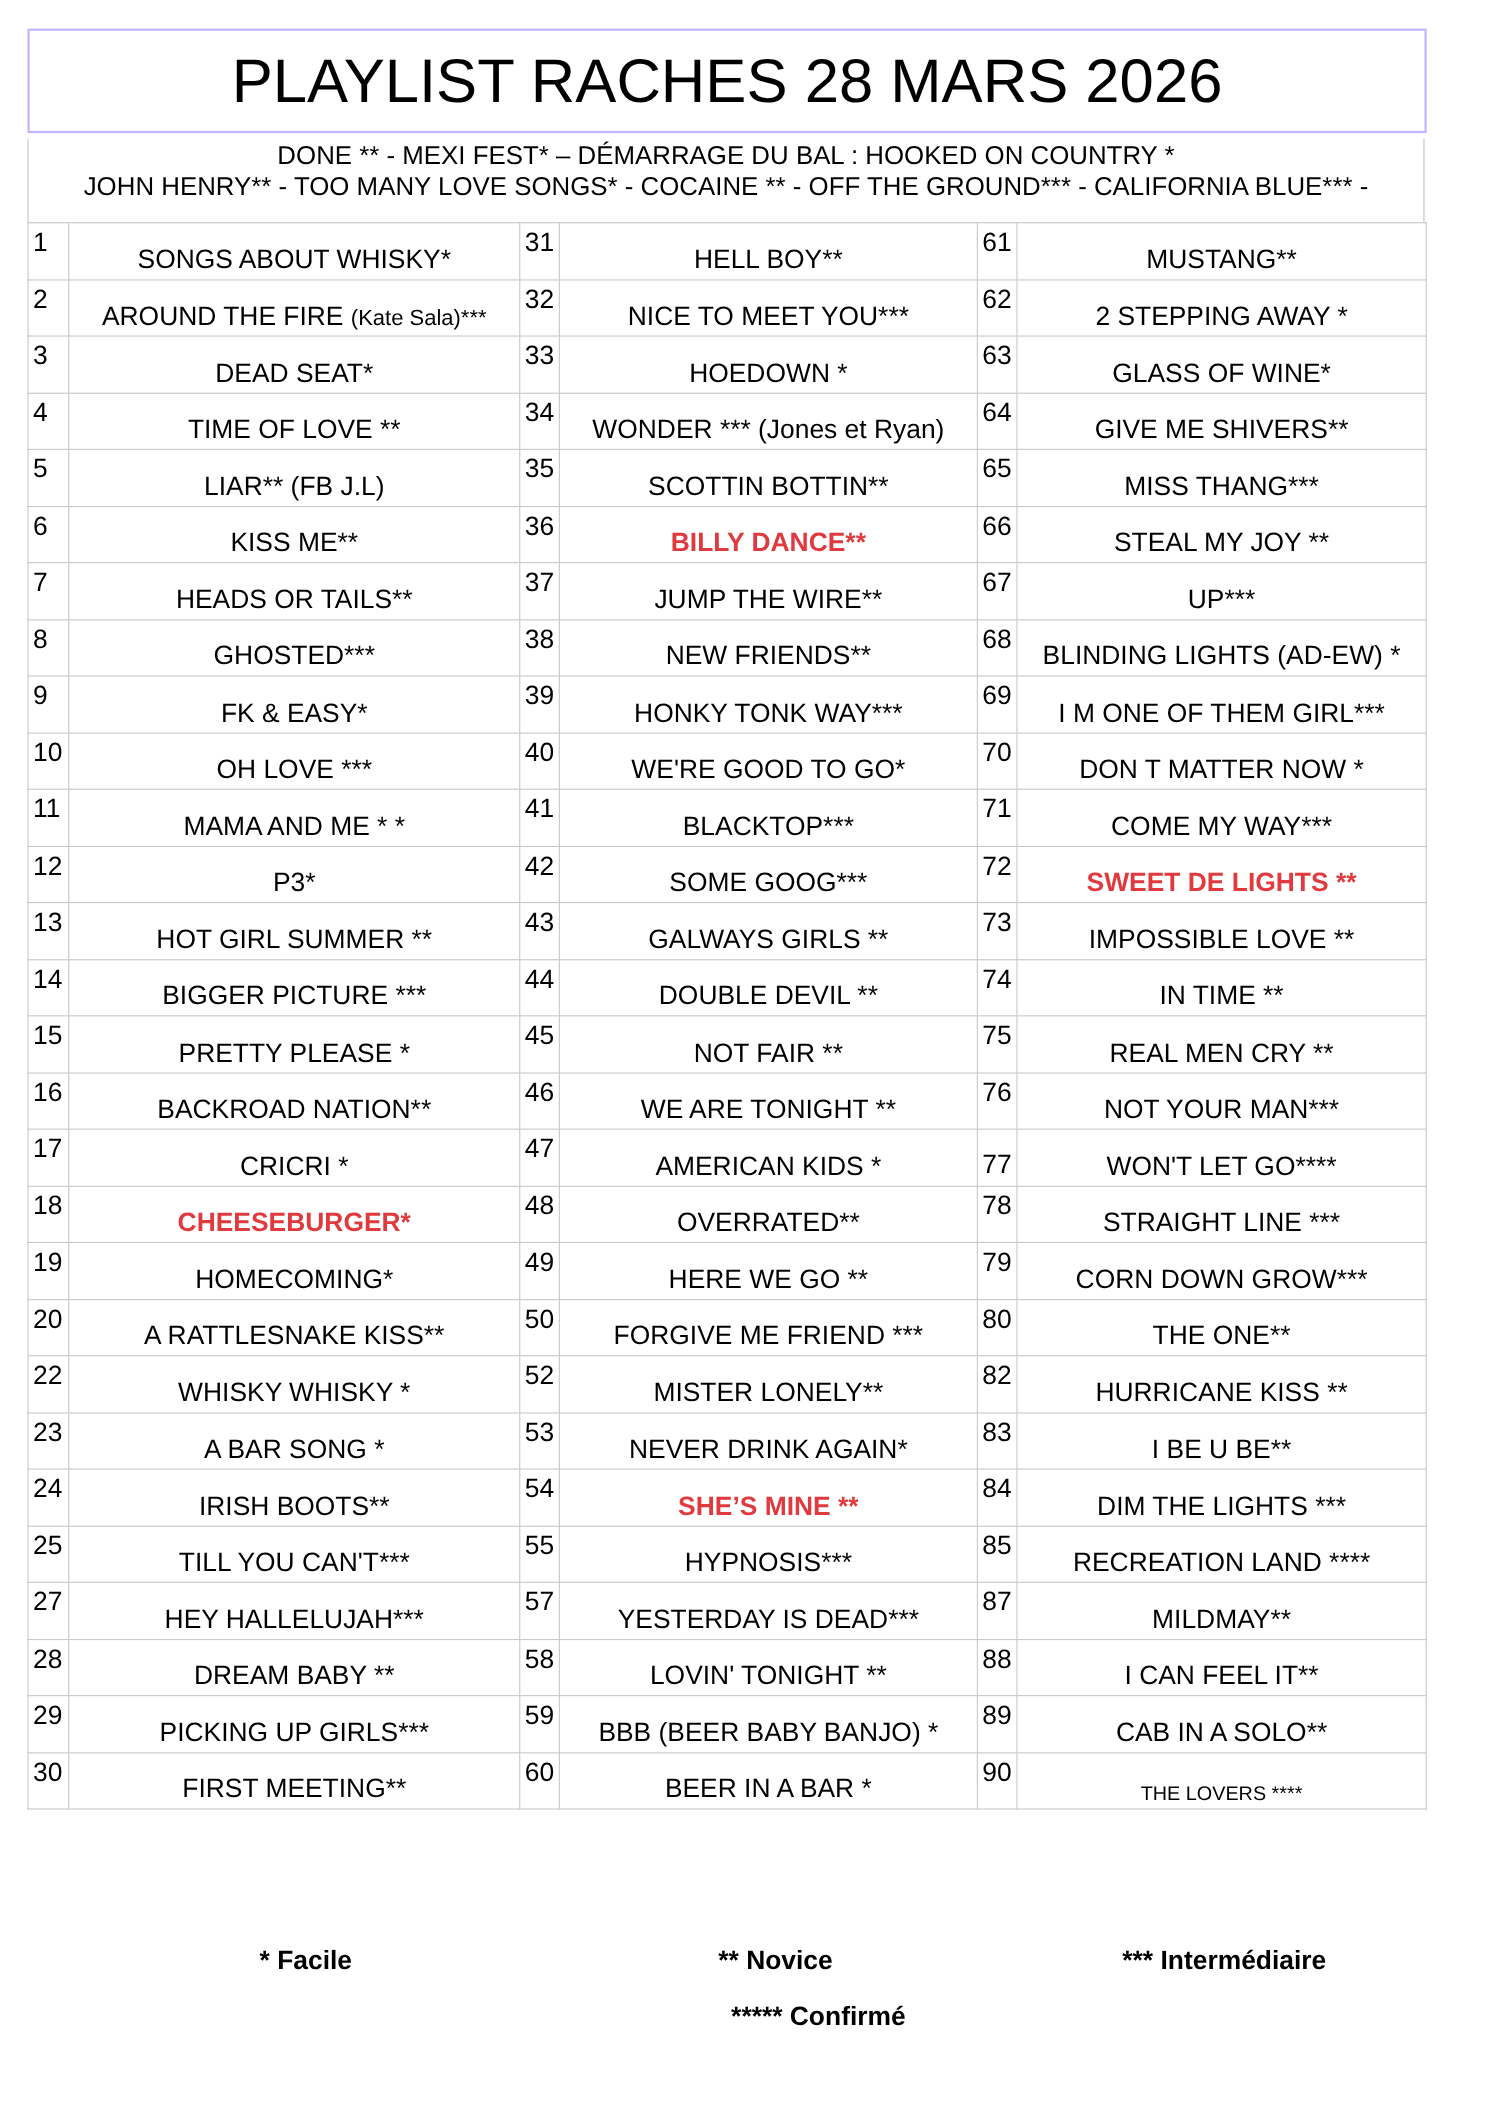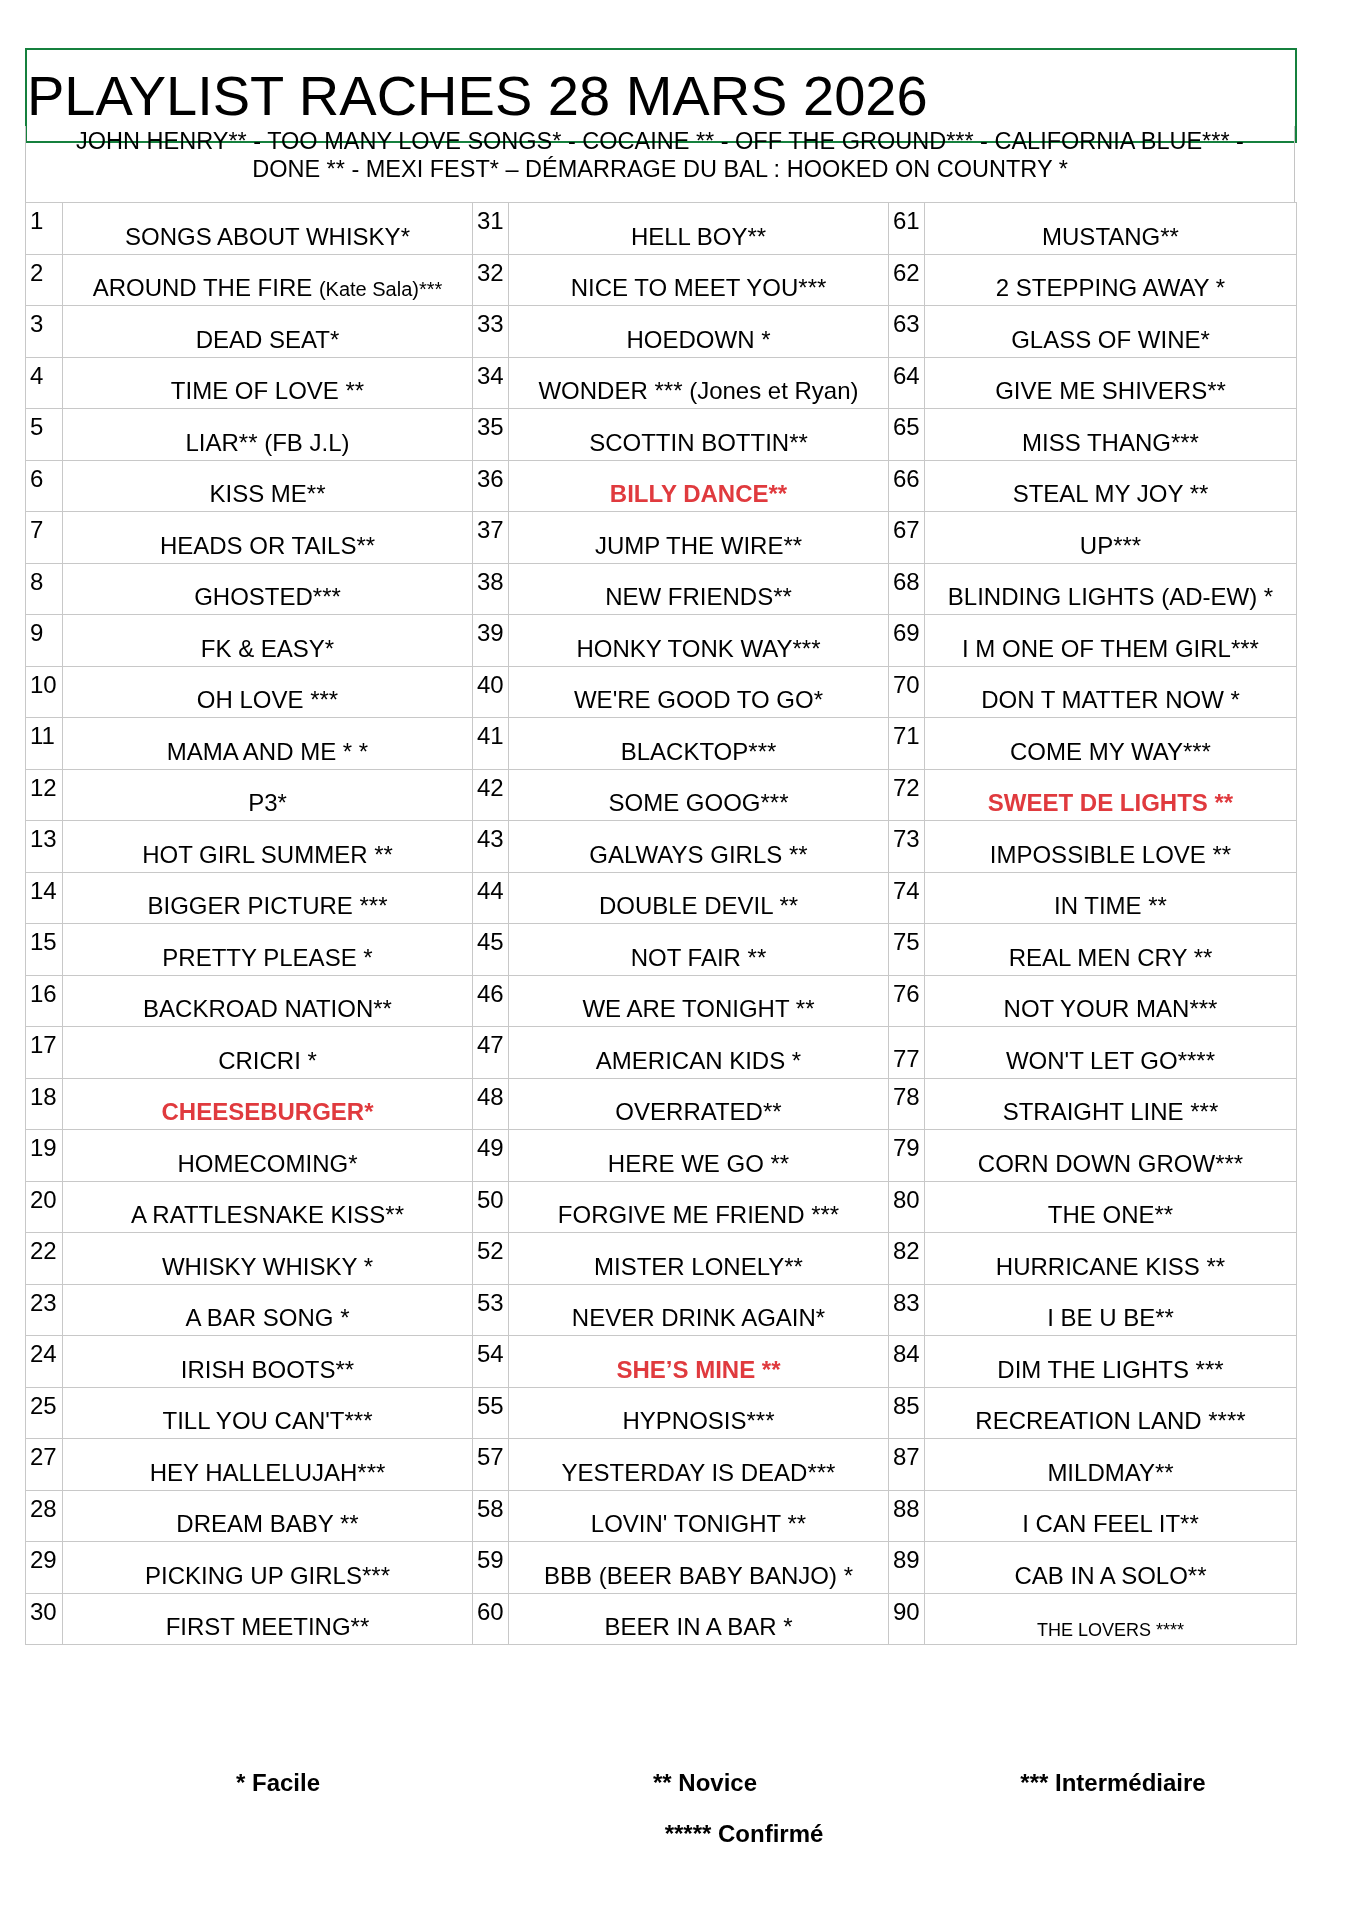--- a/index.html
+++ b/index.html
@@ -1,17 +1,17 @@
 <!DOCTYPE html>
 <html><head>
 <meta charset="utf-8">
 <style>
   html, body { margin:0; padding:0; background:#ffffff; }
   body { width:1356px; height:1920px; position:relative; font-family:"Liberation Sans", sans-serif; color:#000; overflow:hidden; }
-  .title-box { position:absolute; left:25px; top:48px; width:1268px; height:91px; border:2px solid #15803d; display:flex; align-items:center; }
+  .title-box { position:absolute; left:25px; top:26px; width:1268px; height:91px; border:2px solid #c4b5fd; display:flex; align-items:center; justify-content:center; }
   .title { font-size:56px; letter-spacing:0px; line-height:1; }
   .intro { position:absolute; left:25px; top:126px; width:1270px; height:76px; border-left:1px solid #c4c4c4; border-right:1px solid #c4c4c4; text-align:center; font-size:23.5px; line-height:28px; padding-top:1px; box-sizing:border-box; }
   .grid { position:absolute; left:25px; top:202px; width:1271px; border-collapse:collapse; table-layout:fixed; }
   .grid td { border:1px solid #c8c8c8; height:50.5px; padding:0; position:relative; }
   .num { width:36px; font-size:24px; vertical-align:top; }
   .num span { position:absolute; left:4px; top:4px; }
   .num.low span { top:18px; }
   .song { text-align:center; font-size:24px; vertical-align:bottom; }
   .song span { display:block; padding-bottom:3px; white-space:nowrap; }
   .song .small { font-size:20px; }
@@ -20,22 +20,22 @@
   .legend { position:absolute; font-size:24px; font-weight:bold; transform:translateX(-50%); white-space:nowrap; }
 </style>
 </head>
 <body>
 
 <div class="title-box">
   <div class="title">PLAYLIST RACHES 28 MARS 2026</div>
 </div>
 
 <div class="intro">
+  <div>DONE ** - MEXI FEST* – DÉMARRAGE DU BAL : HOOKED ON COUNTRY *</div>
   <div>JOHN HENRY** - TOO MANY LOVE SONGS* - COCAINE ** - OFF THE GROUND*** - CALIFORNIA BLUE*** -</div>
-  <div>DONE ** - MEXI FEST* – DÉMARRAGE DU BAL : HOOKED ON COUNTRY *</div>
 </div>
 
 <table class="grid">
   <colgroup>
     <col style="width:37px">
       <col style="width:410px">
     <col style="width:36px">
       <col style="width:380px">
     <col style="width:36px">
       <col style="width:372px">

